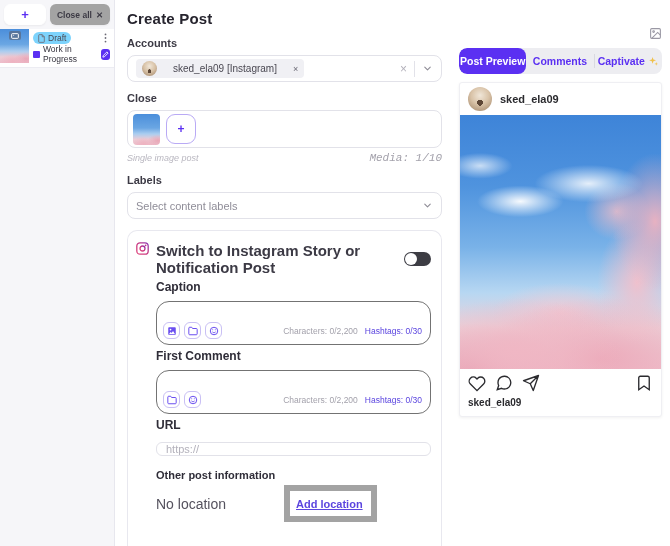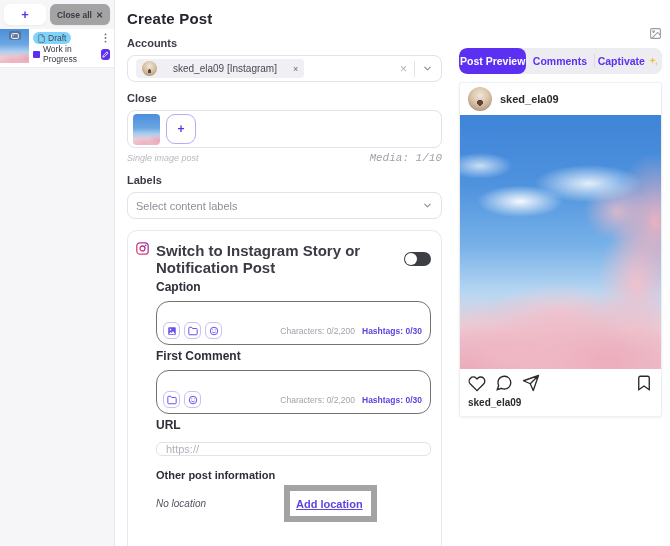--- a/index.html
+++ b/index.html
@@ -72,27 +72,27 @@
   .switch-label { font-size:15px; font-weight:bold; color:#3c3a45; }
   .toggle { width:27px; height:14px; background:#3d3d44; border-radius:7px; position:relative; flex:none; cursor:pointer; }
   .toggle .knob { position:absolute; left:1px; top:1px; width:12px; height:12px; background:#fff; border-radius:50%; }
   .sub-label { font-size:12px; font-weight:bold; color:#2f2d38; margin-top:4px; margin-bottom:7px; }
   .textarea-box { height:44px; border:1px solid #737373; border-radius:13px; position:relative; cursor:text; }
   .textarea-footer { position:absolute; left:6px; right:8px; bottom:5px; display:flex; align-items:center; gap:4px; }
   .icon-btn { width:17px; height:17px; border:1px solid #c9c0f4; border-radius:6px; background:#fff;
     color:#6a4ef0; display:flex; align-items:center; justify-content:center; cursor:pointer; }
   .counters { margin-left:auto; display:flex; gap:7px; align-items:baseline; }
   .chars { font-size:8.5px; color:#a3a1ab; }
-  .hashtags { font-size:8.5px; color:#5b45df; font-weight:bold; }
+  .hashtags { font-size:8.5px; color:#5b45df; font-weight:normal; }
   .url-input { width:100%; height:14px; border:1px solid #e2e2e9; border-radius:6px; padding:0 9px;
     font-size:11px; font-family:"Liberation Sans",sans-serif; color:#33313b; outline:none; }
   .url-input::placeholder { color:#b3b1bb; }
   .other-label { font-size:11px; font-weight:bold; color:#2f2d38; margin-top:12px; margin-bottom:2px; }
   .info-row { display:flex; align-items:center; min-height:21px; }
-  .info-status { width:128px; flex:none; font-size:10px; color:#55525e;font-style:italic; }
+  .info-status { width:128px; flex:none; font-size:14px; color:#55525e; }
   .info-link { font-size:11px; color:#5b45df; text-decoration:underline; font-weight:bold; cursor:pointer; }
   .hl-red { display:inline-block; border:6px solid #a3a3a3; padding:3px 8px 4px 6px; margin:2px 0; }
 
   
   .right { flex:1; padding:0 8px 0 7px; }
   .right-topbar { height:48px; display:flex; align-items:center; justify-content:flex-end; padding-top:18px; color:#9a98a4; }
   .tabs { background:#ededf1; border-radius:8px; height:26px; display:flex; align-items:stretch; overflow:hidden; }
   .tab { flex:1; display:flex; align-items:center; justify-content:center; gap:3px;
     font-size:10.5px; font-weight:bold; color:#5b30f2; cursor:pointer; position:relative; }
   .tab.active { background:#5b30f2; color:#fff; border-radius:8px; }

